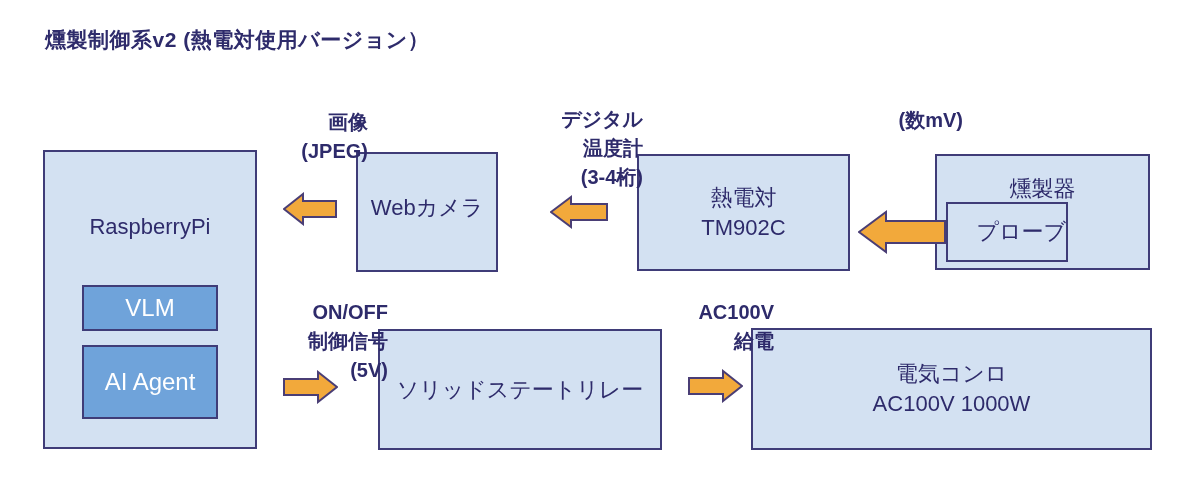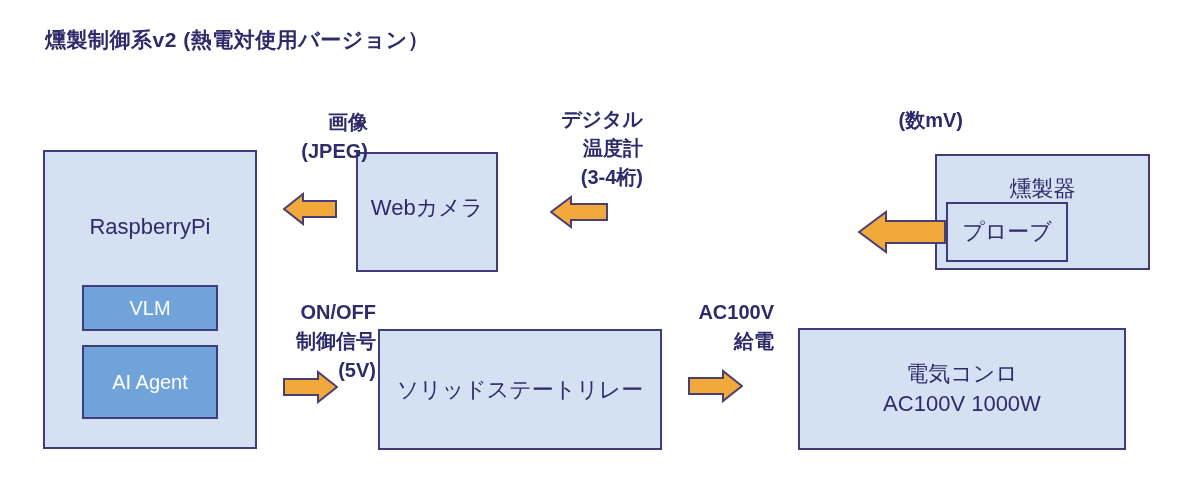--- a/index.html
+++ b/index.html
@@ -48,21 +48,21 @@
     top:50%;
     transform:translateY(-50%);
     line-height:30px;
   }
   .inner-box{
     position:absolute;
     background:var(--inner-fill);
     border:2px solid var(--box-border);
     box-sizing:border-box;
     color:var(--inner-text);
-    font-size:20px;
+    font-size:24px;
     text-align:center;
     display:flex;
     align-items:center;
     justify-content:center;
   }
   .edge-label{
     position:absolute;
     color:var(--ink);
     font-size:20px;
     font-weight:bold;
@@ -95,36 +95,42 @@
     </div>
     <div class="inner-box" style="left:37px;top:193px;width:136px;height:74px;">
       <span>AI Agent</span>
     </div>
   </div>
 
   <div class="box" style="left:356px;top:152px;width:142px;height:120px;">
     <div class="center-label" style="margin-top:-4px;">Webカメラ</div>
   </div>
 
+  <div class="box" style="left:637px;top:154px;width:213px;height:117px;">
+    <div class="center-label">
+      <div>熱電対</div>
+      <div>TM902C</div>
+    </div>
+  </div>
 
   <div class="box" style="left:935px;top:154px;width:215px;height:116px;">
     <div style="position:absolute;left:0;right:0;top:18px;line-height:30px;">燻製器</div>
   </div>
 
-  <div class="box" style="left:946px;top:202px;width:122px;height:60px;">
+  <div class="box" style="left:946px;top:202px;width:122px;height:60px;text-align:right;">
     <div class="center-label">プローブ</div>
   </div>
 
   <div class="box" style="left:378px;top:329px;width:284px;height:121px;">
     <div class="center-label">
       <div>ソリッドステートリレー</div>
     </div>
   </div>
 
-  <div class="box" style="left:798px;top:328px;width:328px;height:122px;">
+  <div class="box" style="left:751px;top:328px;width:401px;height:122px;">
     <div class="center-label">
       <div>電気コンロ</div>
       <div>AC100V 1000W</div>
     </div>
   </div>
 
   <div class="edge-label" style="left:258px;top:108px;width:110px;">
     <div>画像</div>
     <div>(JPEG)</div>
   </div>
@@ -132,21 +138,21 @@
   <div class="edge-label" style="left:523px;top:105px;width:120px;">
     <div>デジタル</div>
     <div>温度計</div>
     <div>(3-4桁)</div>
   </div>
 
   <div class="edge-label" style="left:843px;top:106px;width:120px;">
     <div>(数mV)</div>
   </div>
 
-  <div class="edge-label" style="left:256px;top:298px;width:120px;">
+  <div class="edge-label" style="left:256px;top:298px;width:120px;padding-left:12px;">
     <div>ON/OFF</div>
     <div>制御信号</div>
     <div>(5V)</div>
   </div>
 
   <div class="edge-label" style="left:654px;top:298px;width:120px;">
     <div>AC100V</div>
     <div>給電</div>
   </div>
 

